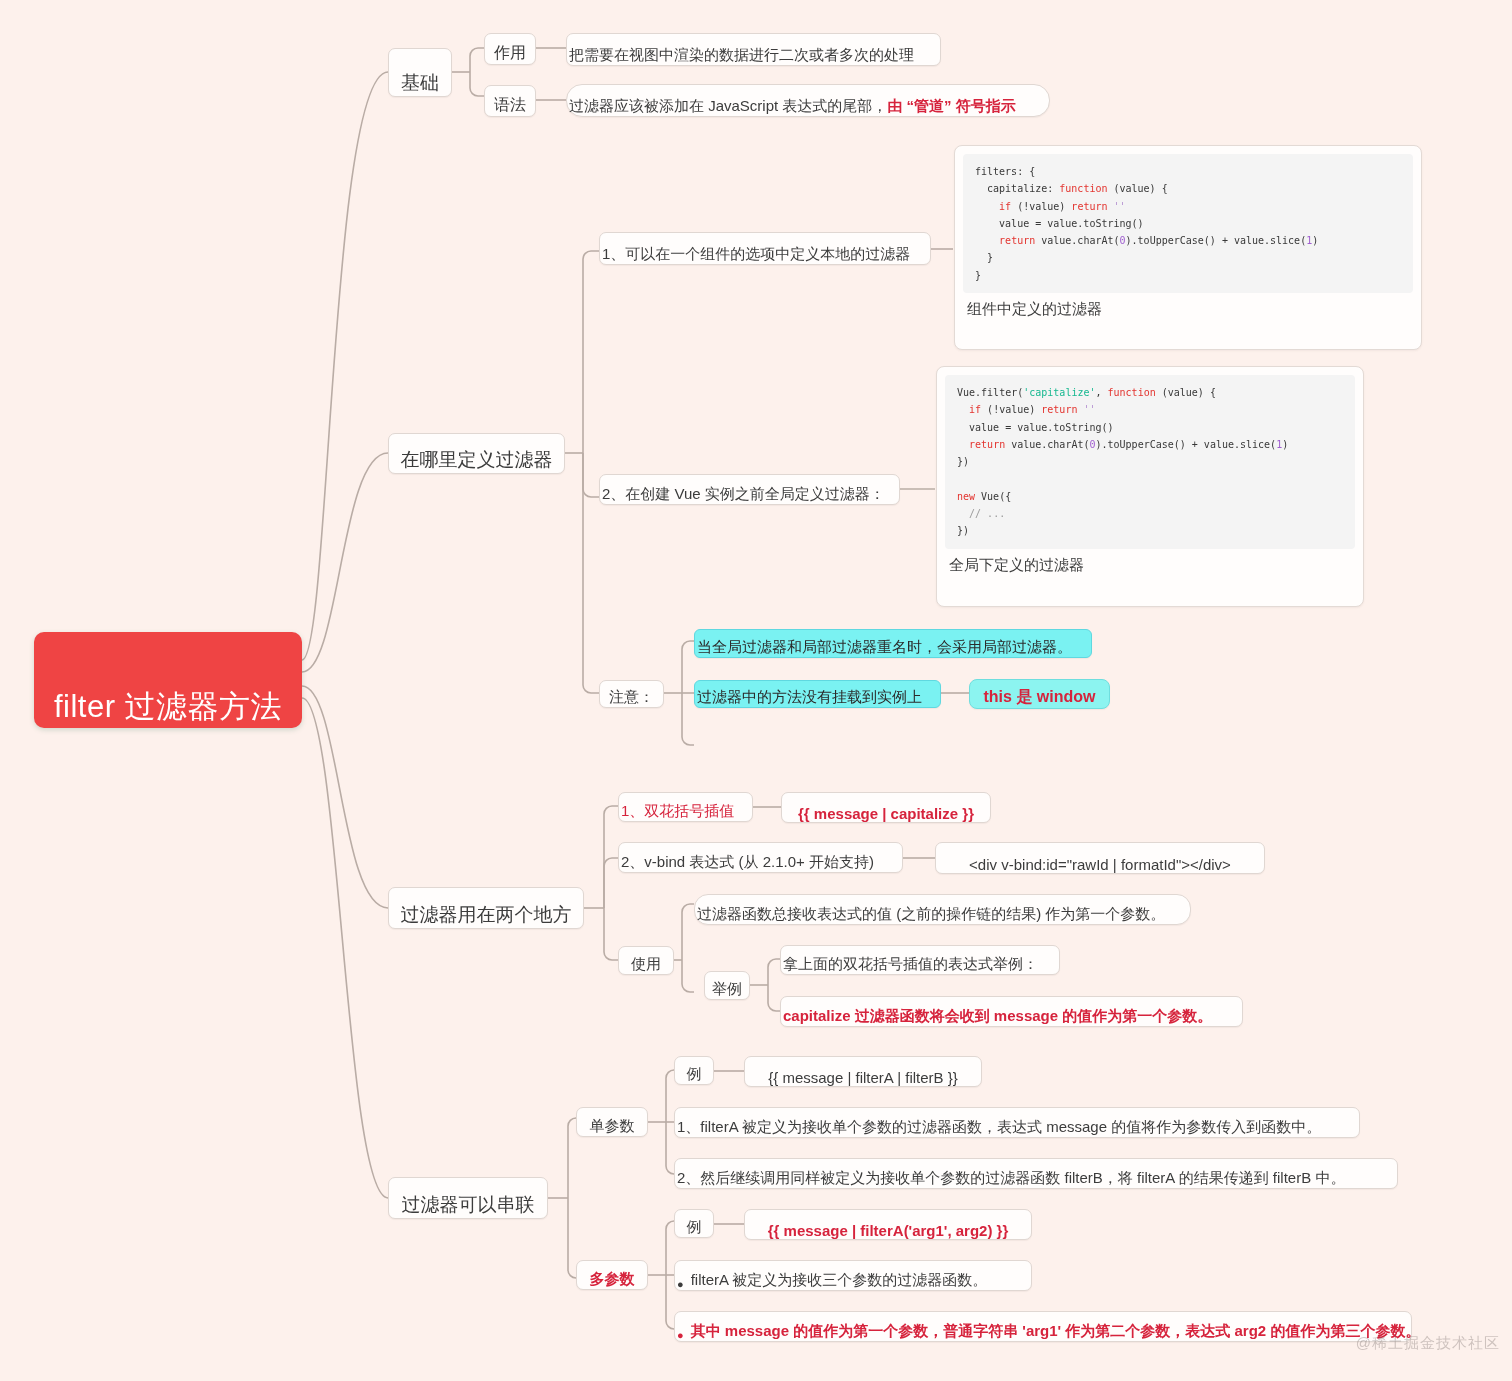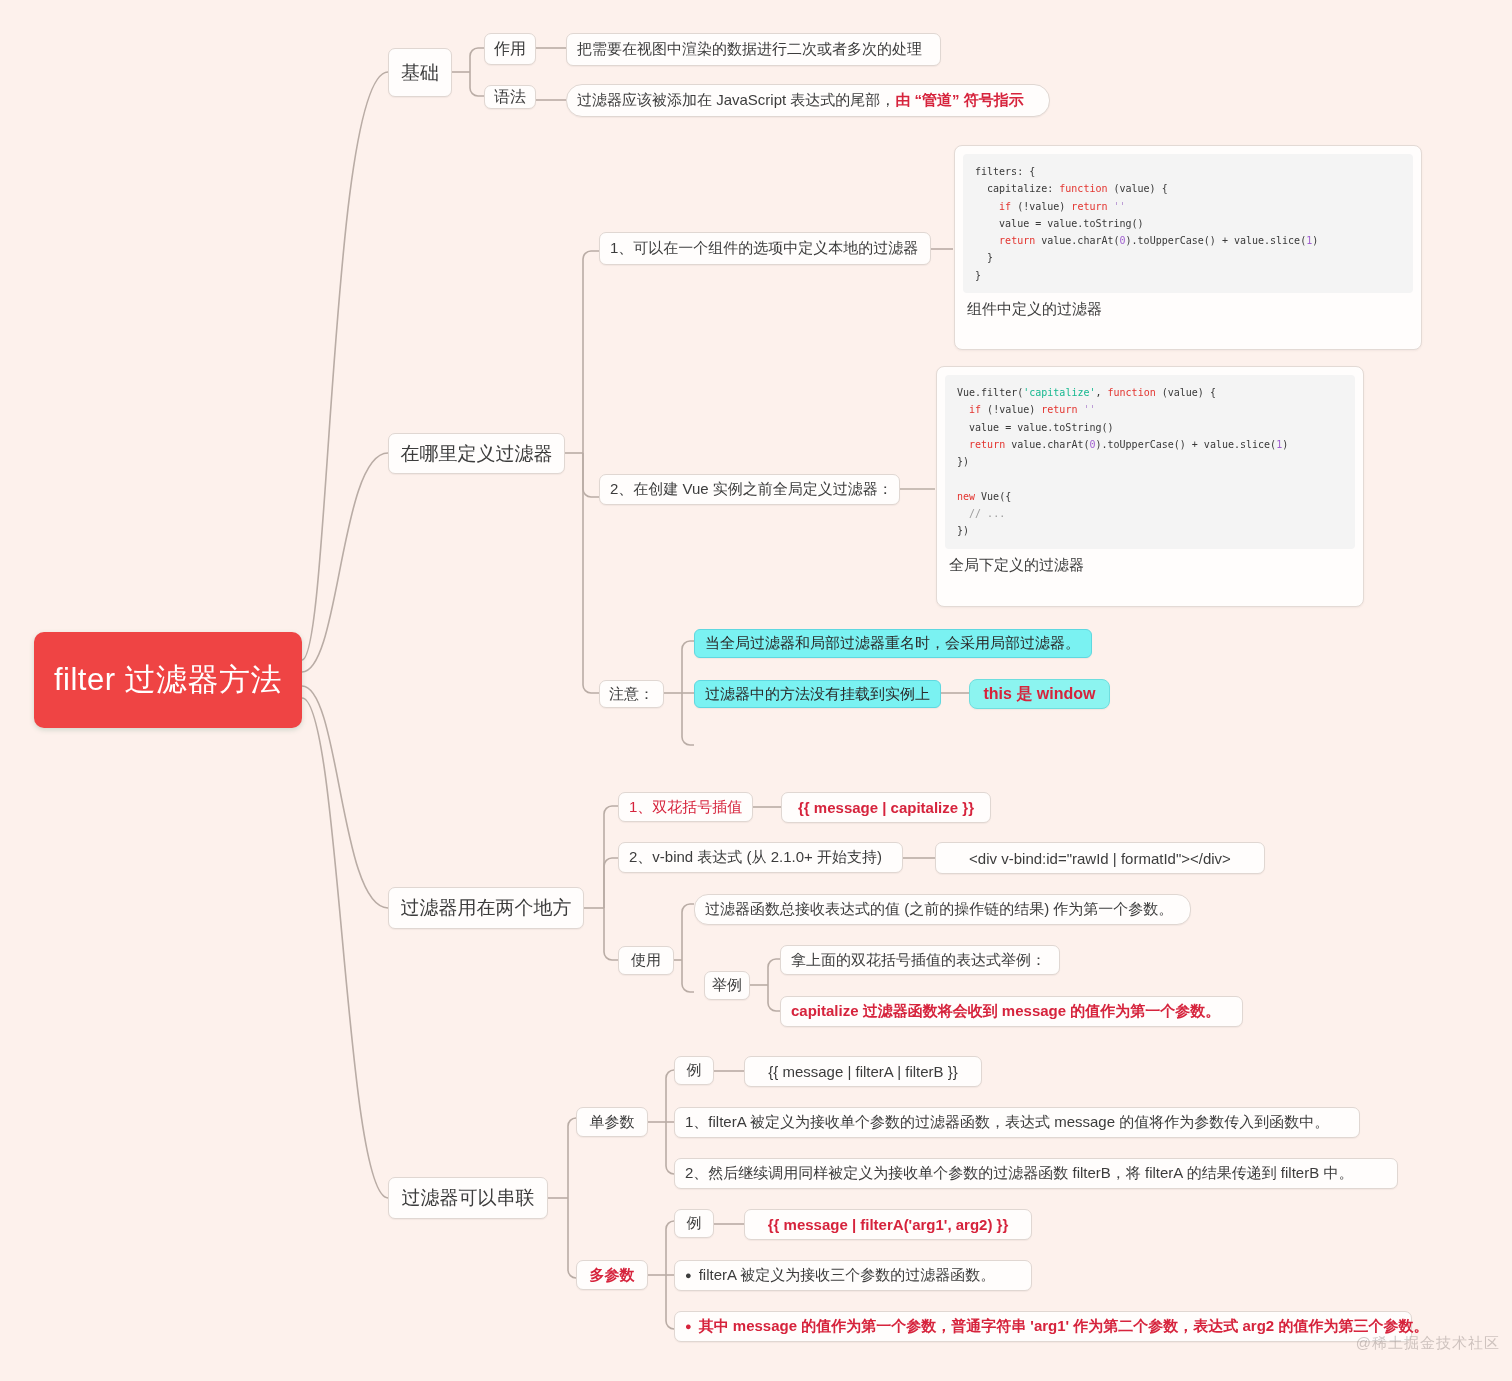--- a/index.html
+++ b/index.html
@@ -12,22 +12,22 @@
   }
   #canvas{position:absolute;left:0;top:0;width:1512px;height:1381px;}
   svg.links{position:absolute;left:0;top:0;width:1512px;height:1381px;pointer-events:none;}
   .node{
     position:absolute;
     box-sizing:border-box;
     background:#fffdfc;
     border:1px solid #e0d7d2;
     border-radius:7px;
     color:#3c3c3c;
-    display:flex;align-items:center;
-    padding:0 10px;
+    display:flex;align-items:flex-end;
+    padding:0 2px;
     white-space:nowrap;
     box-shadow:0 1px 1px rgba(120,100,90,.07);
   }
   .root{
     background:#ef4444;
     border:none;
     border-radius:10px;
     color:#ffffff;
     font-size:31px;
     letter-spacing:.5px;
@@ -157,21 +157,21 @@
     <span>基础</span>
   </div>
 
   <div class="node lvl2" style="left:484px;top:33px;width:52px;height:32px;justify-content:center;">
     <span>作用</span>
   </div>
   <div class="node small" style="left:566px;top:33px;width:375px;height:33px;">
     <span>把需要在视图中渲染的数据进行二次或者多次的处理</span>
   </div>
 
-  <div class="node lvl2" style="left:484px;top:85px;width:52px;height:24px;justify-content:center;">
+  <div class="node lvl2" style="left:484px;top:85px;width:52px;height:32px;justify-content:center;">
     <span>语法</span>
   </div>
   <div class="node small" style="left:566px;top:84px;width:484px;height:33px;border-radius:16px;">
     <span>过滤器应该被添加在 JavaScript 表达式的尾部，</span>
       <span class="red">由 “管道” 符号指示</span>
   </div>
 
   <div class="node lvl1" style="left:388px;top:433px;width:177px;height:41px;justify-content:center;">
     <span>在哪里定义过滤器</span>
   </div>

